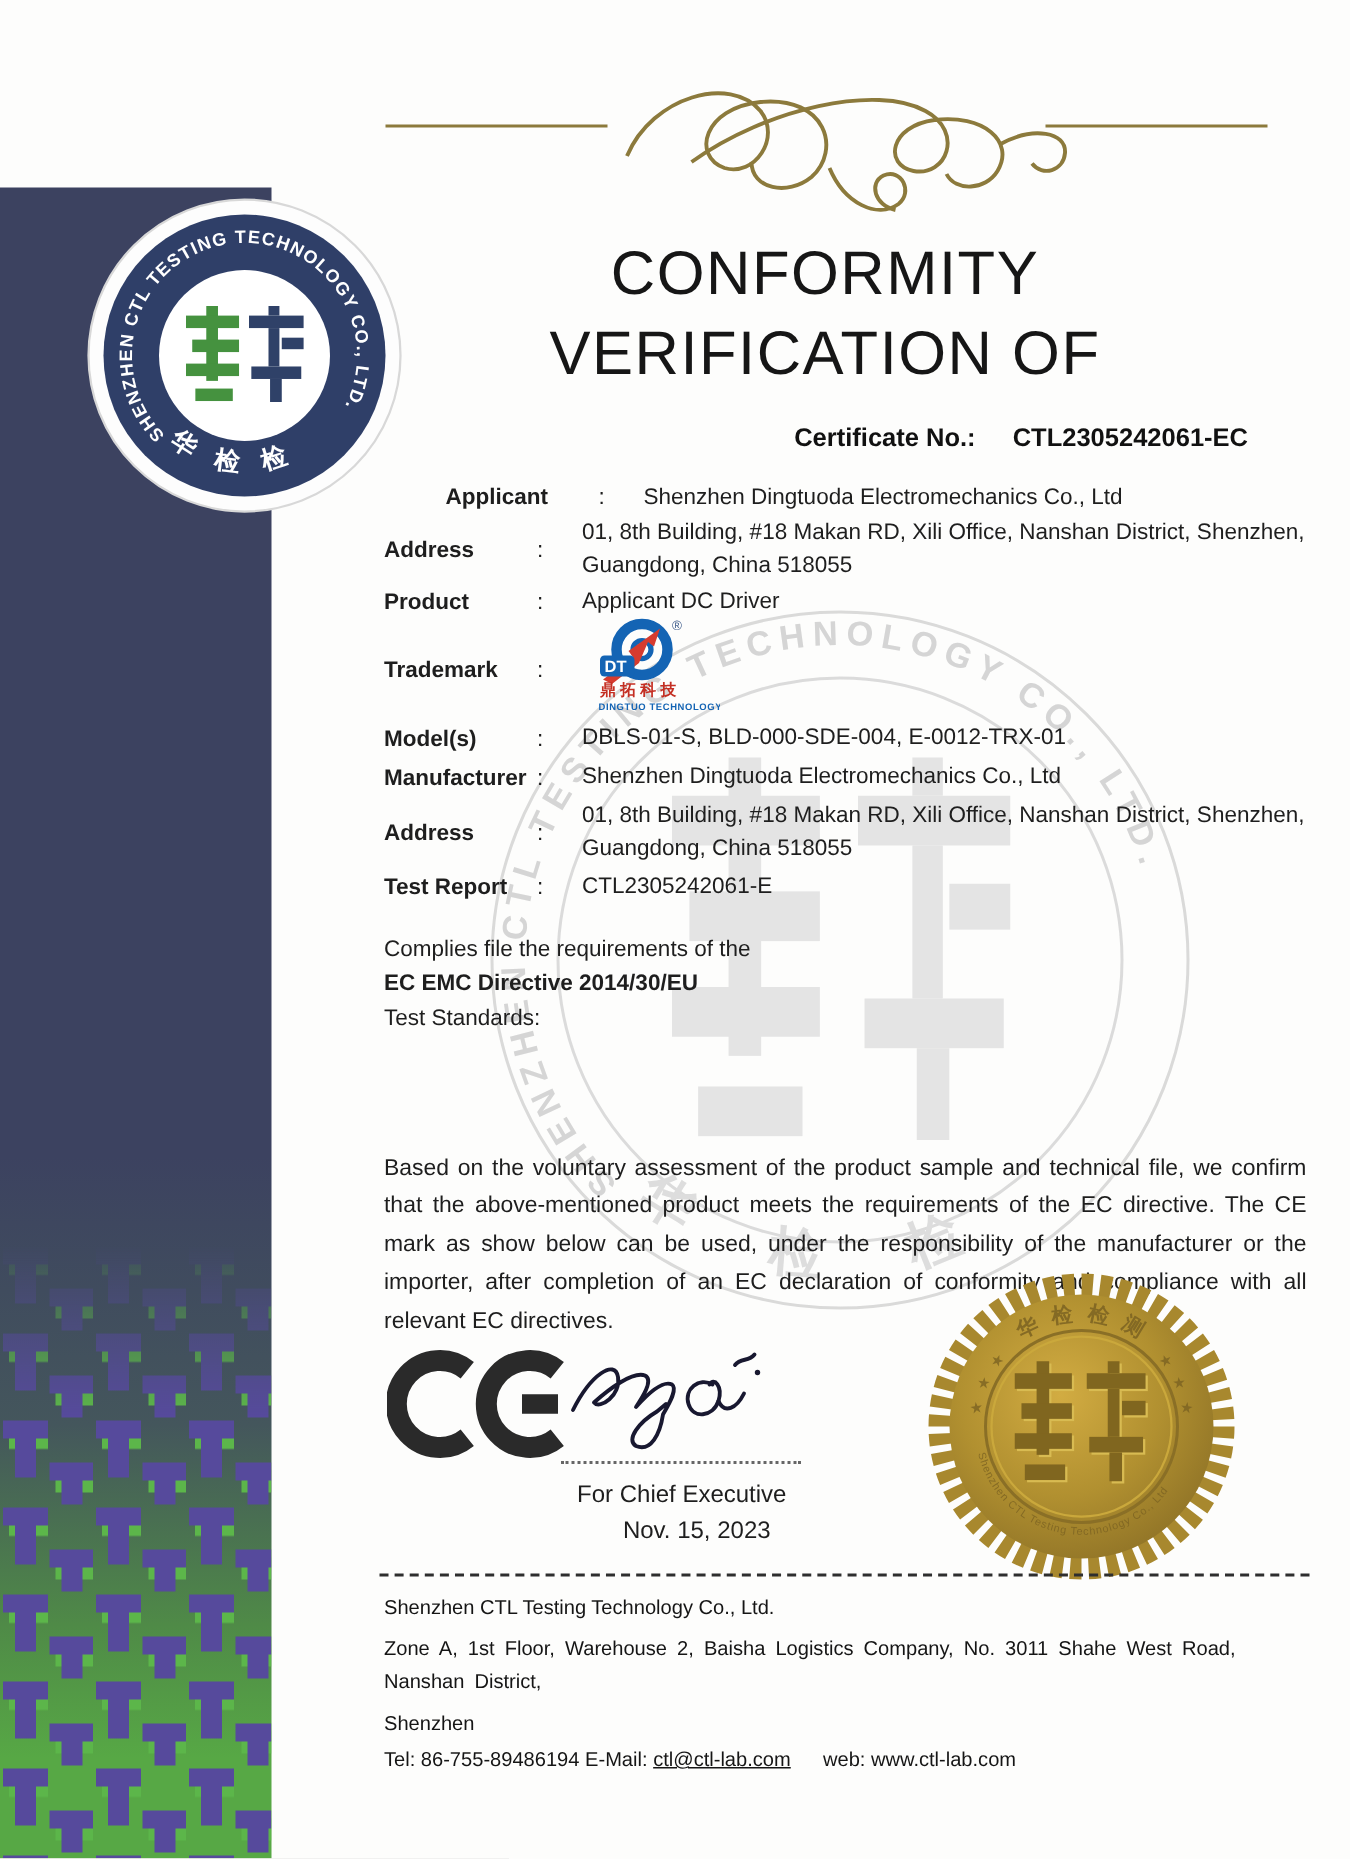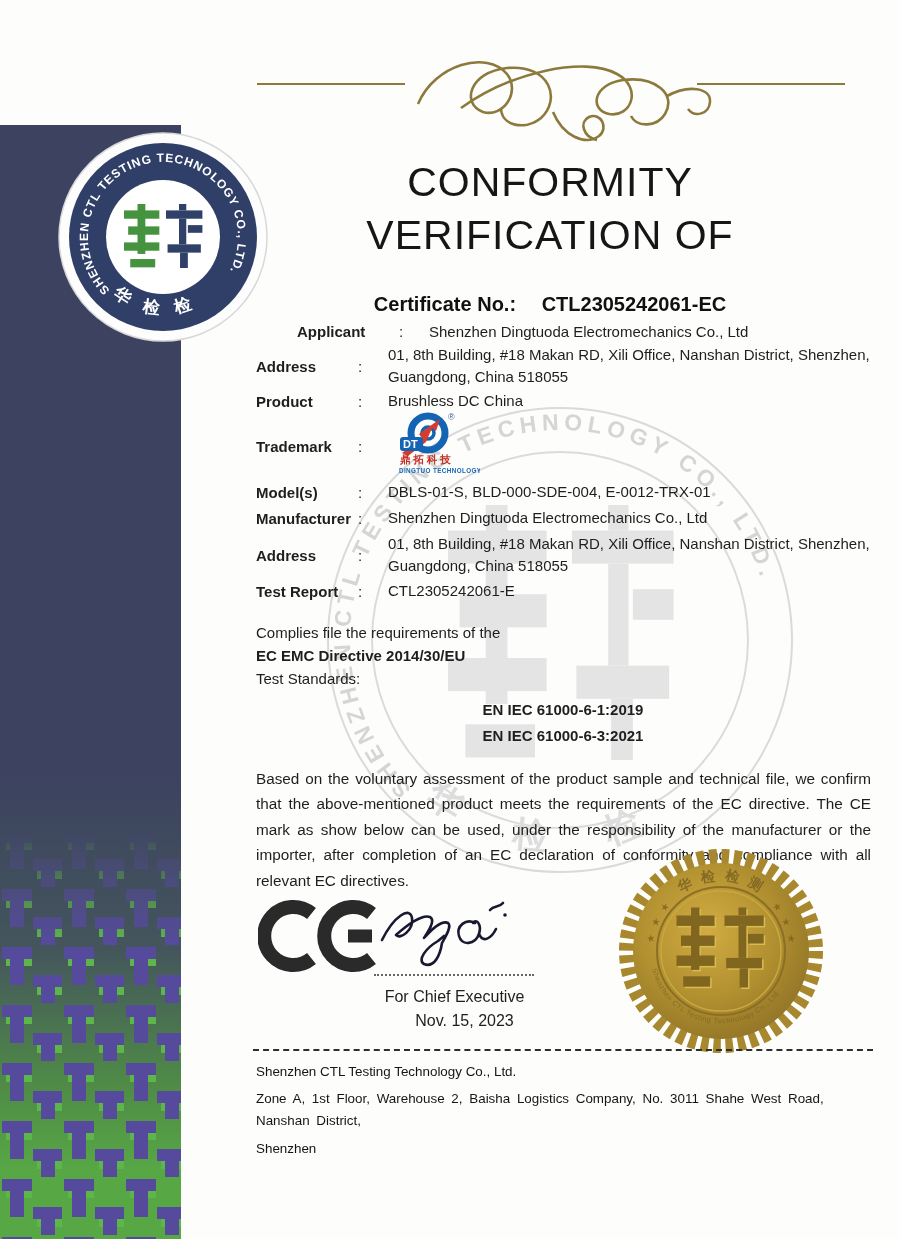--- a/index.html
+++ b/index.html
@@ -17,21 +17,21 @@
   .sidebar svg{position:absolute;left:0;bottom:0;}
   
   .badge{left:56px;top:130px;width:214px;height:214px;}
   
   .watermark{left:325px;top:405px;width:470px;height:470px;opacity:.85;}
   
   .flourish{left:255px;top:42px;width:592px;height:108px;}
   
   .title{left:268px;top:156px;width:564px;text-align:center;
     font-size:41px;letter-spacing:1px;line-height:53px;color:#161616;}
-  .cert-line{left:268px;top:293px;width:564px;text-align:center;font-size:20px;font-weight:bold;color:#111;}
+  .cert-line{left:268px;top:282px;width:564px;text-align:right;font-size:17px;font-weight:bold;color:#111;}
   .cert-line .num{margin-left:20px;}
   
   .fields{left:256px;top:320px;width:614px;font-size:15px;}
   .frow{display:flex;align-items:center;}
   .frow .lbl{width:102px;font-weight:bold;flex:none;}
   .frow .colon{width:30px;flex:none;}
   .frow .val{flex:1;line-height:22px;}
   
   .compliance{left:256px;top:621px;width:614px;font-size:15px;line-height:23px;}
   .compliance .bold{font-weight:bold;}
@@ -181,21 +181,21 @@
 
     <div class="frow" style="min-height:46px;">
       <span class="lbl">Address</span>
       <span class="colon">:</span>
       <span class="val">01, 8th Building, #18 Makan RD, Xili Office, Nanshan District, Shenzhen, Guangdong, China 518055</span>
     </div>
 
     <div class="frow" style="height:24px;">
       <span class="lbl">Product</span>
       <span class="colon">:</span>
-      <span class="val">Brushless DC China</span>
+      <span class="val">Applicant DC Driver</span>
     </div>
 
     <div class="frow" style="height:66px;">
       <span class="lbl">Trademark</span>
       <span class="colon">:</span>
       <span class="val">
         <svg width="92" height="64" viewBox="0 0 92 64">
           <circle cx="40" cy="22" r="17" fill="none" stroke="#1464b4" stroke-width="7"></circle>
           <circle cx="40" cy="22" r="6" fill="none" stroke="#1464b4" stroke-width="3.5"></circle>
           <path d="M14,42 L34,27 L31,23 L52,8 L48,20 L44,17 L38,31 L20,45 Z" fill="#d63b2f"></path>
@@ -230,24 +230,20 @@
       <span class="lbl">Test Report</span>
       <span class="colon">:</span>
       <span class="val">CTL2305242061-E</span>
     </div>
   </div>
 
   <div class="abs compliance">
     <div>Complies file the requirements of the</div>
     <div class="bold">EC EMC Directive 2014/30/EU</div>
     <div>Test Standards:</div>
-    <div class="standards">
-      <div>EN IEC 61000-6-1:2019</div>
-      <div>EN IEC 61000-6-3:2021</div>
-    </div>
   </div>
 
   <div class="abs remarks-p">Based on the voluntary assessment of the product sample and technical file, we confirm that the above-mentioned product meets the requirements of the EC directive. The CE mark as show below can be used, under the responsibility of the manufacturer or the importer, after completion of an EC declaration of conformity and compliance with all relevant EC directives.</div>
 
   <svg class="abs ce" viewBox="0 0 150 80">
     <g stroke="#2a2a2a" stroke-width="14" fill="none">
       <path d="M53.5,17.5 A29 29 0 1 0 53.5,62.5"></path>
       <path d="M113.5,17.5 A29 29 0 1 0 113.5,62.5"></path>
     </g>
     <rect x="90" y="33.5" width="24" height="13" fill="#2a2a2a"></rect>
@@ -306,15 +302,22 @@
     <use href="#glyphR" transform="translate(5,-42) scale(0.56,0.8)" fill="#d8bb52"></use>
     <use href="#glyphL" transform="translate(-44.5,-43.5) scale(0.56,0.8)" fill="#80661f"></use>
     <use href="#glyphR" transform="translate(3.5,-43.5) scale(0.56,0.8)" fill="#80661f"></use>
   </svg>
 
   <div class="abs sep"></div>
   <div class="abs footer">
     <div class="f-company">Shenzhen CTL Testing Technology Co., Ltd.</div>
     <div class="f-addr">Zone A, 1st Floor, Warehouse 2, Baisha Logistics Company, No. 3011 Shahe West Road, Nanshan District,</div>
     <div class="f-city">Shenzhen</div>
+    <div class="f-contact">
+      <span>Tel: 86-755-89486194</span>
+      <span>E-Mail:</span>
+      <a href="#">ctl@ctl-lab.com</a>
+      <span style="display:inline-block;width:14px;"></span>
+      <span>web: www.ctl-lab.com</span>
+    </div>
   </div>
 
 </div>
 
 </body></html>

